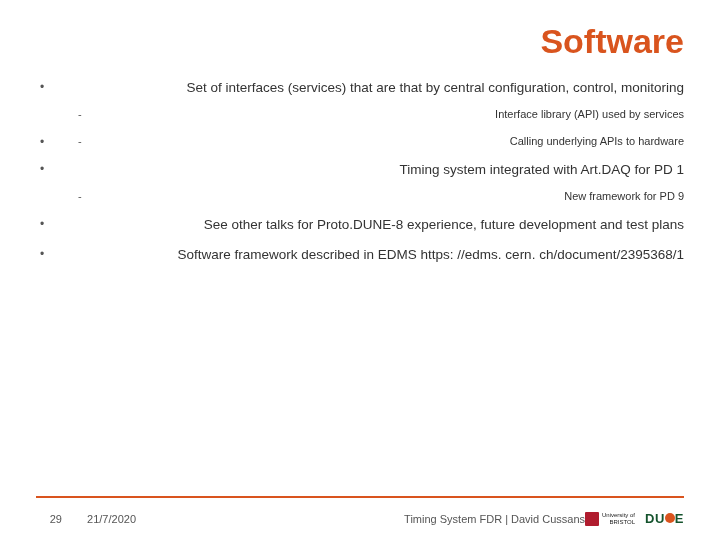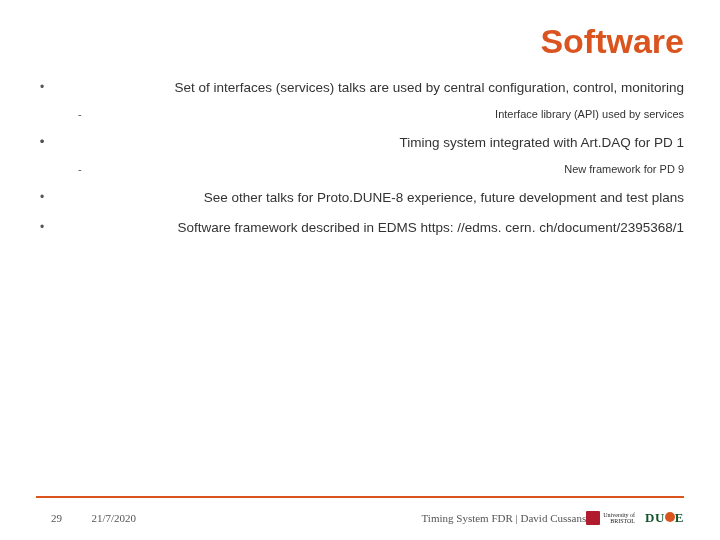--- a/index.html
+++ b/index.html
@@ -68,21 +68,20 @@
   }
   .footer {
     position: absolute;
     left: 36px;
     right: 36px;
     bottom: 14px;
     display: flex;
     align-items: center;
     font-size: 11px;
     color: #555;
-    font-family: Liberation Serif, serif;
   }
   .footer .pagenum { width: 26px; }
   .footer .date { width: 74px; }
   .footer .ftitle { flex: 1; }
   .logos {
     display: flex;
     align-items: center;
     gap: 10px;
   }
   .logo-bristol {
@@ -115,26 +114,29 @@
   }
 </style>
 </head>
 <body>
 
 <div class="slide">
   <h1 class="title">Software</h1>
 
   <ul class="top">
     <li>
-      <span>Set of interfaces (services) talks are used by central configuration, control, monitoring</span>
+      <span>Set of interfaces (services) that are that by central configuration, control, monitoring</span>
       <ul class="sub">
         <li>Interface library (API) used by services</li>
       </ul>
     </li>
     <li>
+      <ul class="sub">
+        <li>Calling underlying APIs to hardware</li>
+      </ul>
     </li>
     <li>
       <span>Timing system integrated with Art.DAQ for PD 1</span>
       <ul class="sub">
         <li>New framework for PD 9</li>
       </ul>
     </li>
     <li>See other talks for Proto.DUNE-8 experience, future development and test plans</li>
     <li>Software framework described in EDMS https: //edms. cern. ch/document/2395368/1</li>
   </ul>

